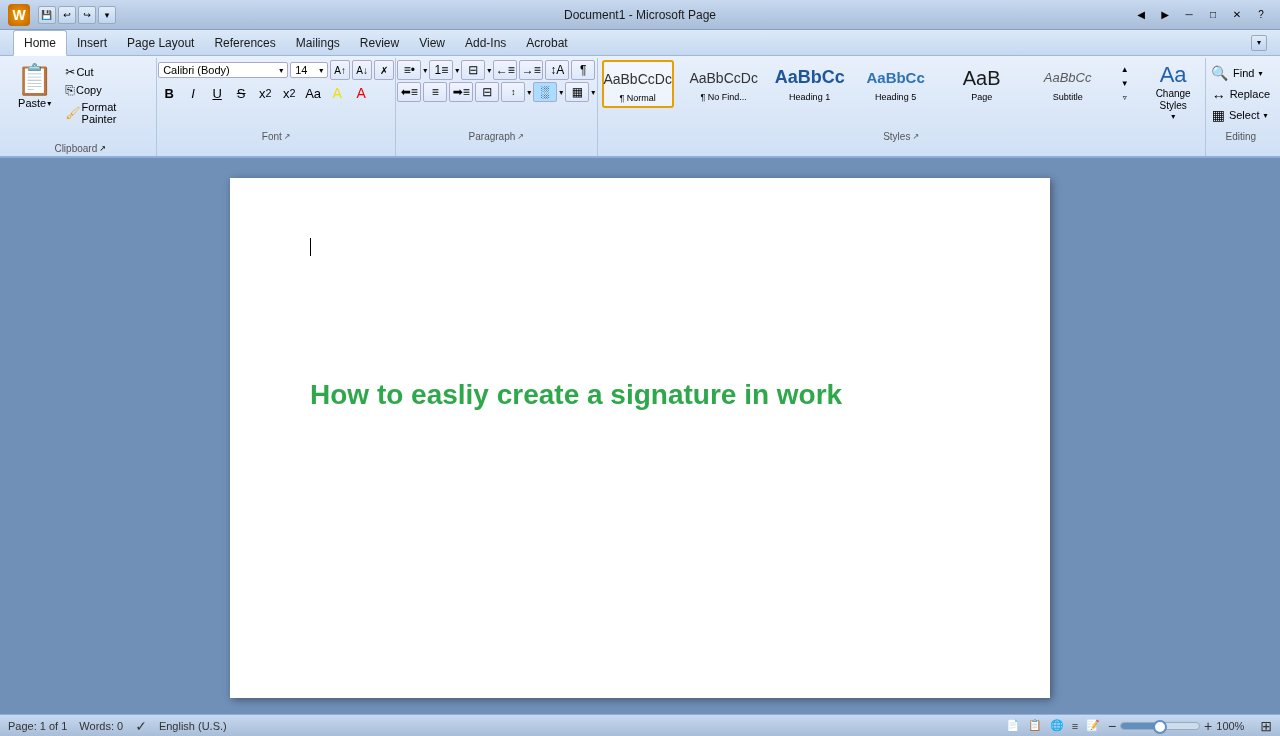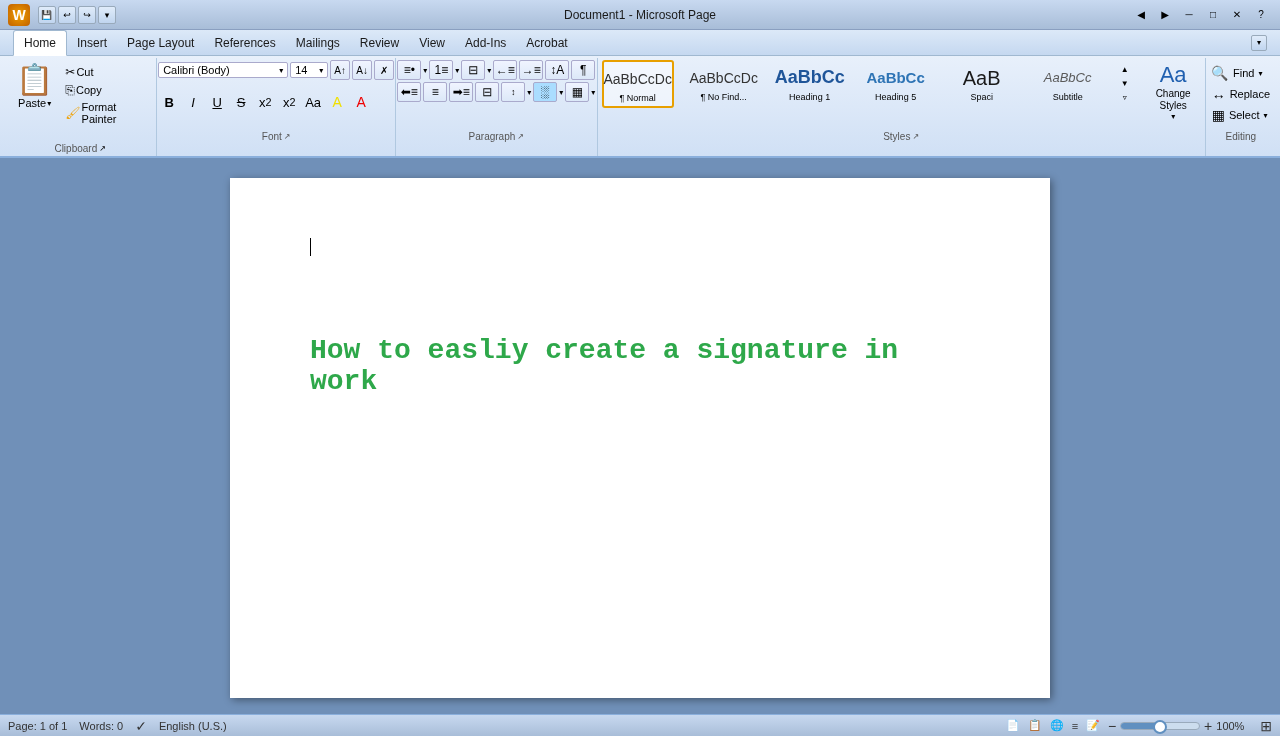--- a/index.html
+++ b/index.html
@@ -146,22 +146,21 @@
       box-shadow: 2px 2px 8px rgba(0,0,0,0.4);
       padding: 60px 80px;
       position: relative;
     }
     .doc-cursor { width: 1px; height: 18px; background: black; display: inline-block; animation: blink 1s step-end infinite; }
     @keyframes blink { 50% { opacity: 0; } }
     .doc-heading {
       color: #2ea84a;
       font-size: 28px;
       font-weight: bold;
-      margin-top: 76px;
-      font-family: Liberation Mono, monospace;
+      margin-top: 120px;
     }
 
     
     .small-icon-btn {
       display: flex; align-items: center; gap: 1px;
       padding: 1px 2px; cursor: pointer; border-radius: 2px; font-size: 11px;
     }
 
     
     .formatting-btn {
@@ -234,21 +233,21 @@
         <span>Format Painter</span>
       </div>
     </div>
     <div style="position:absolute; bottom:2px; left:0; right:0; display:flex; justify-content:center; align-items:center; gap:2px;">
       <span style="font-size:10px; color:#555;">Clipboard</span>
       <span style="font-size:8px; cursor:pointer;">↗</span>
     </div>
   </div>
 
   <div class="ribbon-group" style="padding-bottom:14px; min-width:180px;">
-    <div class="ribbon-group-content" style="flex-direction:column; gap:12px;">
+    <div class="ribbon-group-content" style="flex-direction:column; gap:3px;">
 
       <div class="font-row">
         <div class="font-select">
           <span>Calibri (Body)</span>
           <span style="font-size:8px;">▾</span>
         </div>
         <div class="font-size-select">
           <span>14</span>
           <span style="font-size:8px;">▾</span>
         </div>
@@ -332,21 +331,21 @@
         <div class="style-label">Heading 1</div>
       </div>
 
       <div class="style-box">
         <div class="style-preview" style="font-size:15px; color:#2e74b5; font-weight:bold;">AaBbCc</div>
         <div class="style-label">Heading 5</div>
       </div>
 
       <div class="style-box">
         <div class="style-preview" style="font-size:20px; color:#1a1a1a;">AaB</div>
-        <div class="style-label">Spaci</div>
+        <div class="style-label">Page</div>
       </div>
 
       <div class="style-box">
         <div class="style-preview" style="font-size:13px; color:#5a5a5a; font-style:italic;">AaBbCc</div>
         <div class="style-label">Subtitle</div>
       </div>
 
       <div class="styles-scroll">
         <div class="scroll-arrow">▲</div>
         <div class="scroll-arrow">▼</div>

